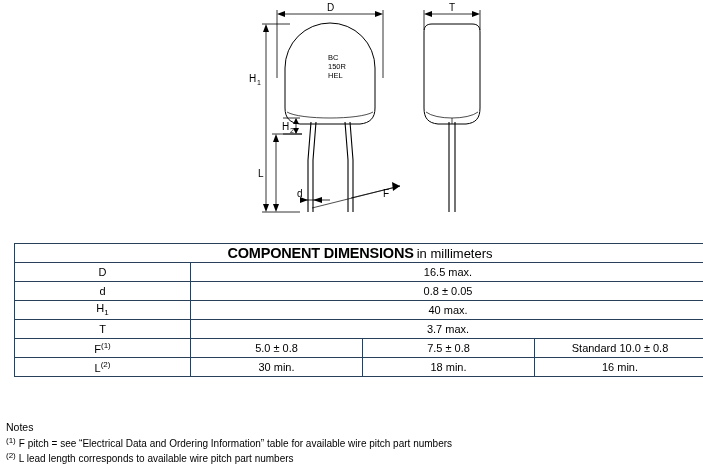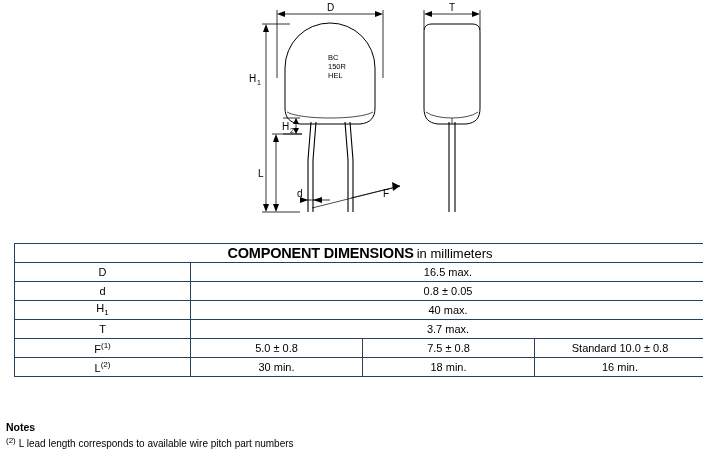--- a/index.html
+++ b/index.html
@@ -80,21 +80,21 @@
   
   .notes {
     position: absolute;
     left: 6px;
     top: 421px;
     width: 690px;
     font-size: 10px;
     line-height: 1.25;
   }
   .notes-title {
-    font-weight: bold;
+    font-weight: normal;
     font-size: 10.5px;
     margin-bottom: 2px;
   }
   .note-line {
     white-space: nowrap;
   }
   .note-line sup {
     font-size: 8px;
     vertical-align: super;
     margin-right: 3px;
@@ -248,15 +248,18 @@
         <td>18 min.</td>
         <td>16 min.</td>
       </tr>
     </tbody>
   </table>
 </div>
 
 <div class="notes">
   <div class="notes-title">Notes</div>
   <div class="note-line">
+    <sup>(1)</sup><span>F pitch = see “Electrical Data and Ordering Information” table for available wire pitch part numbers</span>
+  </div>
+  <div class="note-line">
     <sup>(2)</sup><span>L lead length corresponds to available wire pitch part numbers</span>
   </div>
 </div>
 
 </body></html>

